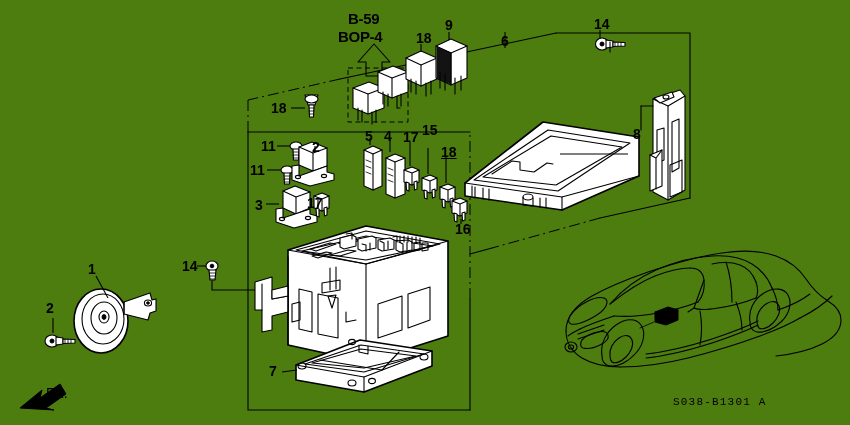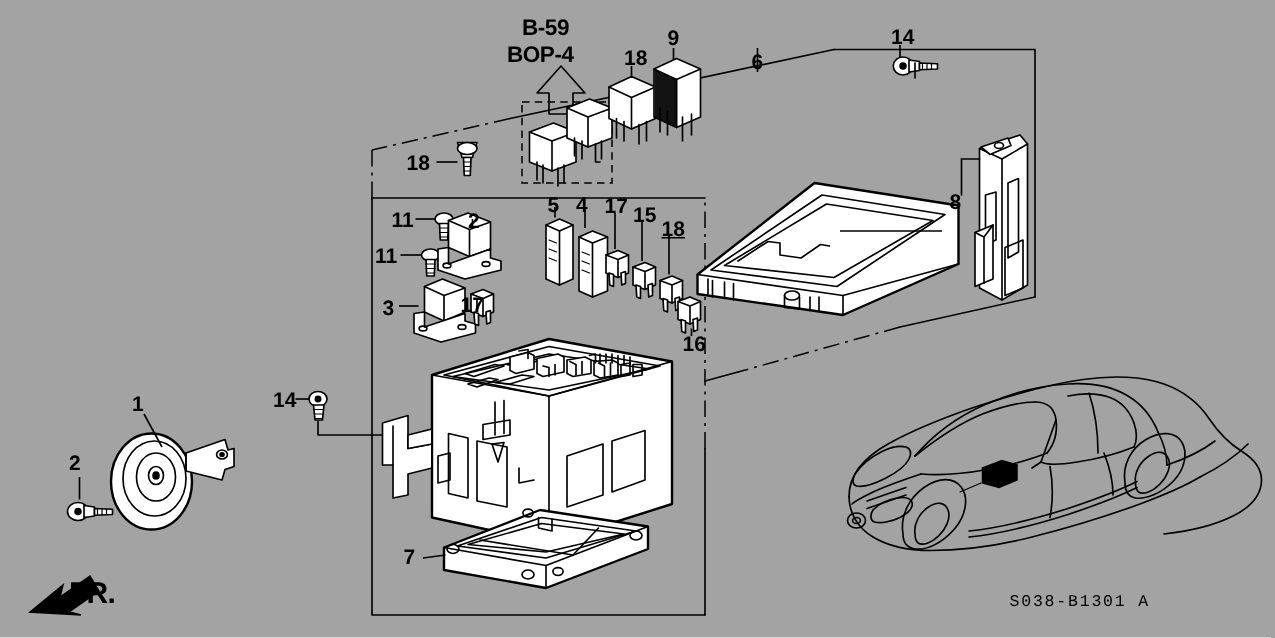--- a/index.html
+++ b/index.html
@@ -1,36 +1,36 @@
 <!DOCTYPE html>
 <html><head>
 <meta charset="utf-8">
 <style>
   html,body{margin:0;padding:0;background:#ffffff;}
   #page{
     position:relative;
     width:850px;height:425px;
-    background:#a3a3a3;
+    background:#4d7c0f;
     overflow:hidden;
     font-family:"Liberation Sans", sans-serif;
     color:#000000;
   }
   #art{position:absolute;left:0;top:0;width:850px;height:425px;}
   .lbl{
     position:absolute;
     font-family:"Liberation Sans", sans-serif;
     font-size:14px;
     font-weight:700;
     color:#000;
     line-height:1;
     white-space:nowrap;
     user-select:none;
   }
   .lbl.bold-tag{font-size:15px;font-weight:700;letter-spacing:-0.3px;}
-  .lbl.fr{font-size:20px;font-weight:700;letter-spacing:-0.5px;}
+  .lbl.fr{font-size:14px;font-weight:400;letter-spacing:-0.5px;}
   .lbl.partno{
     font-family:"Liberation Mono", monospace;
     font-size:11px;font-weight:400;letter-spacing:1.2px;
   }
 </style>
 </head>
 <body>
 
 <div id="page">
 
@@ -398,21 +398,21 @@
   <div class="lbl" style="left:269px;top:364px;">7</div>
   <div class="lbl" style="left:633px;top:127px;">8</div>
   <div class="lbl" style="left:445px;top:18px;">9</div>
   <div class="lbl" style="left:416px;top:31px;">18</div>
   <div class="lbl" style="left:261px;top:139px;">11</div>
   <div class="lbl" style="left:250px;top:163px;">11</div>
   <div class="lbl" style="left:271px;top:101px;">18</div>
   <div class="lbl" style="left:46px;top:301px;">2</div>
   <div class="lbl" style="left:594px;top:17px;">14</div>
   <div class="lbl" style="left:182px;top:259px;">14</div>
-  <div class="lbl" style="left:422px;top:136px;">15</div>
+  <div class="lbl" style="left:422px;top:123px;">15</div>
   <div class="lbl" style="left:455px;top:222px;">16</div>
   <div class="lbl" style="left:403px;top:130px;">17</div>
   <div class="lbl" style="left:307px;top:196px;">17</div>
   <div class="lbl" style="left:441px;top:145px;text-decoration:underline;">18</div>
 
   <div class="lbl fr" style="left:46px;top:386px;">FR.</div>
 
   <div class="lbl partno" style="left:673px;top:397px;">S038-B1301 A</div>
 
 </div>

